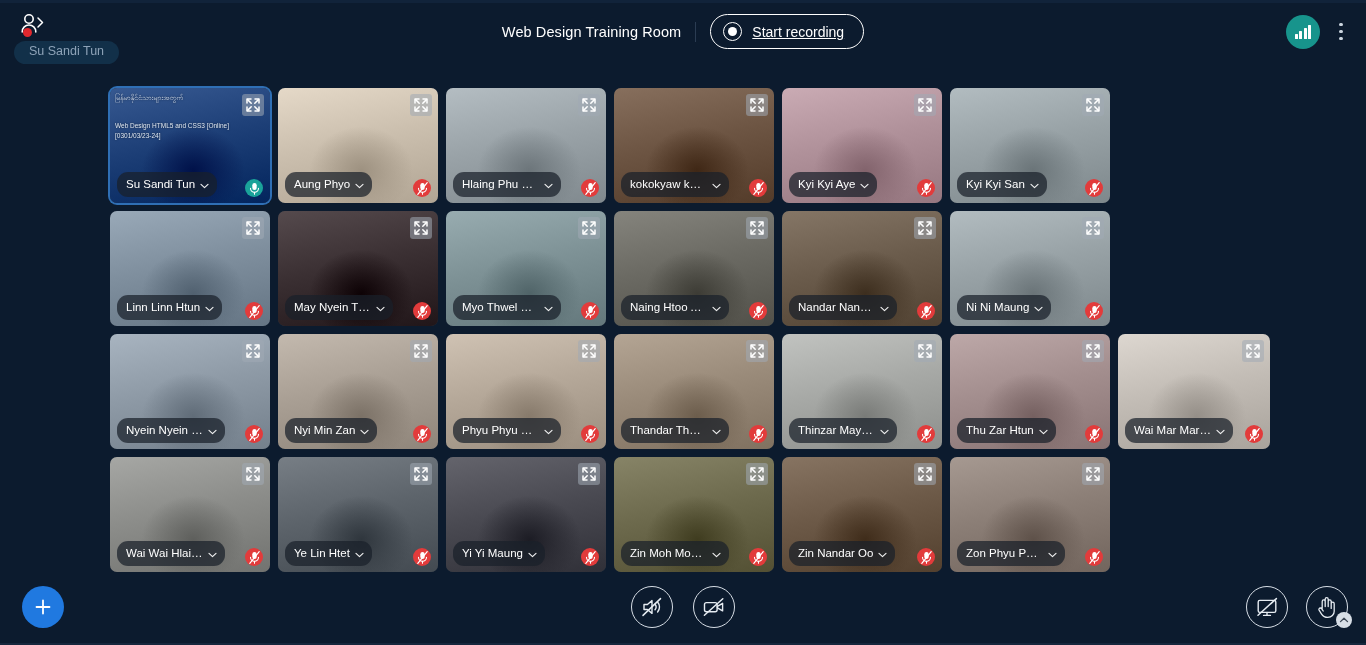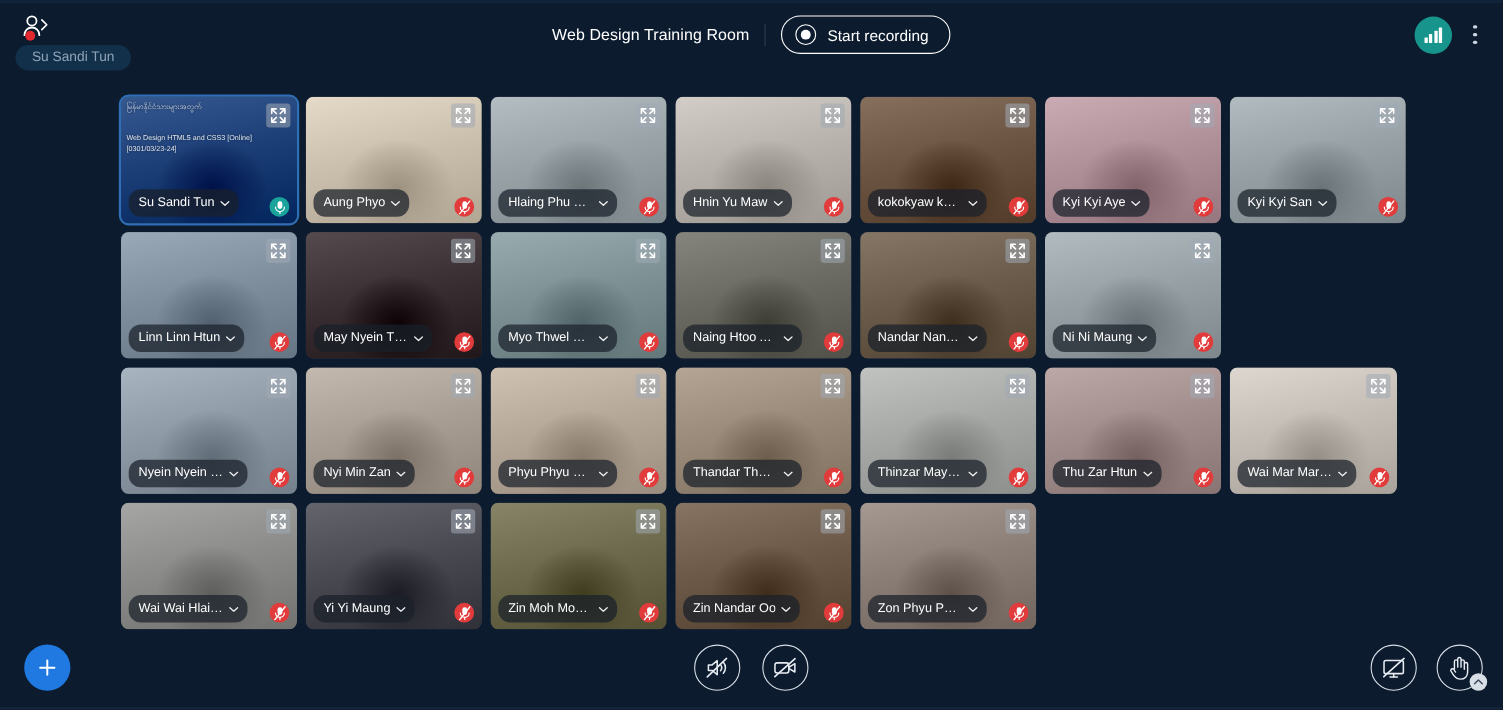--- a/index.html
+++ b/index.html
@@ -57,20 +57,21 @@
     width: 1px; height: 20px; background: #2b3c52;
   }
   .rec-btn {
     display: flex; align-items: center; gap: 10px;
     border: 1.4px solid #ffffff;
     border-radius: 22px;
     padding: 7px 19px 7px 12px;
     color: #ffffff; font-size: 14px;
     background: transparent;
     cursor: pointer;
+    text-decoration: underline;
   }
   .rec-ring {
     width: 19px; height: 19px; border-radius: 50%;
     border: 1.6px solid #ffffff;
     display: flex; align-items: center; justify-content: center;
     flex: none;
   }
   .rec-ring i {
     width: 9px; height: 9px; border-radius: 50%; background: #ffffff; display: block;
   }
@@ -317,43 +318,20 @@
           <div class="mic-badge">
             <svg width="11" height="13" viewBox="0 0 11 13">
               <rect x="3.3" y="1" width="4.4" height="7" rx="2.2" fill="#ffffff"></rect>
               <path d="M1.5 6.3a4 4 0 008 0" fill="none" stroke="#ffffff" stroke-width="1.1" stroke-linecap="round"></path>
               <path d="M5.5 10.3v1.9" stroke="#ffffff" stroke-width="1.1" stroke-linecap="round"></path>
               <path d="M.8 12.4L10.2.6" stroke="#ffffff" stroke-width="1.2" stroke-linecap="round"></path>
             </svg>
           </div>
         </div>
         <div class="tile">
-          <div class="video" style="background: radial-gradient(52% 62% at 52% 72%, rgb(138, 133, 126) 0%, rgba(0, 0, 0, 0) 62%), linear-gradient(168deg, rgb(210, 205, 198) 0%, rgb(184, 179, 172) 46%, rgb(158, 153, 146) 100%);"></div>
-          <div class="expand-ico">
-            <svg width="14" height="14" viewBox="0 0 14 14">
-              <path d="M1 5V1h4M13 5V1H9M1 9v4h4M13 9v4H9" fill="none" stroke="#ffffff" stroke-width="1.5" stroke-linecap="round" stroke-linejoin="round"></path>
-              <path d="M1.6 1.6l3.6 3.6M12.4 1.6L8.8 5.2M1.6 12.4l3.6-3.6M12.4 12.4L8.8 8.8" stroke="#ffffff" stroke-width="1.5" stroke-linecap="round"></path>
-            </svg>
-          </div>
-          <div class="name-pill">
-            <span class="nm">Hnin Yu Maw</span>
-            <span><svg class="chev" width="9" height="6" viewBox="0 0 9 6">
-                <path d="M1 1.4L4.5 4.6 8 1.4" fill="none" stroke="#ffffff" stroke-width="1.2" stroke-linecap="round" stroke-linejoin="round"></path>
-              </svg></span>
-          </div>
-          <div class="mic-badge">
-            <svg width="11" height="13" viewBox="0 0 11 13">
-              <rect x="3.3" y="1" width="4.4" height="7" rx="2.2" fill="#ffffff"></rect>
-              <path d="M1.5 6.3a4 4 0 008 0" fill="none" stroke="#ffffff" stroke-width="1.1" stroke-linecap="round"></path>
-              <path d="M5.5 10.3v1.9" stroke="#ffffff" stroke-width="1.1" stroke-linecap="round"></path>
-              <path d="M.8 12.4L10.2.6" stroke="#ffffff" stroke-width="1.2" stroke-linecap="round"></path>
-            </svg>
-          </div>
-        </div>
-        <div class="tile">
           <div class="video" style="background: radial-gradient(52% 62% at 52% 72%, rgb(63, 39, 21) 0%, rgba(0, 0, 0, 0) 62%), linear-gradient(168deg, rgb(135, 111, 93) 0%, rgb(109, 85, 67) 46%, rgb(83, 59, 41) 100%);"></div>
           <div class="expand-ico">
             <svg width="14" height="14" viewBox="0 0 14 14">
               <path d="M1 5V1h4M13 5V1H9M1 9v4h4M13 9v4H9" fill="none" stroke="#ffffff" stroke-width="1.5" stroke-linecap="round" stroke-linejoin="round"></path>
               <path d="M1.6 1.6l3.6 3.6M12.4 1.6L8.8 5.2M1.6 12.4l3.6-3.6M12.4 12.4L8.8 8.8" stroke="#ffffff" stroke-width="1.5" stroke-linecap="round"></path>
             </svg>
           </div>
           <div class="name-pill">
             <span class="nm">kokokyaw kokok…</span>
             <span><svg class="chev" width="9" height="6" viewBox="0 0 9 6">
@@ -723,20 +701,43 @@
         <div class="tile">
           <div class="video" style="background: radial-gradient(52% 62% at 52% 72%, rgb(94, 95, 92) 0%, rgba(0, 0, 0, 0) 62%), linear-gradient(168deg, rgb(166, 167, 164) 0%, rgb(140, 141, 138) 46%, rgb(114, 115, 112) 100%);"></div>
           <div class="expand-ico">
             <svg width="14" height="14" viewBox="0 0 14 14">
               <path d="M1 5V1h4M13 5V1H9M1 9v4h4M13 9v4H9" fill="none" stroke="#ffffff" stroke-width="1.5" stroke-linecap="round" stroke-linejoin="round"></path>
               <path d="M1.6 1.6l3.6 3.6M12.4 1.6L8.8 5.2M1.6 12.4l3.6-3.6M12.4 12.4L8.8 8.8" stroke="#ffffff" stroke-width="1.5" stroke-linecap="round"></path>
             </svg>
           </div>
           <div class="name-pill">
             <span class="nm">Wai Wai Hlaing</span>
+            <span><svg class="chev" width="9" height="6" viewBox="0 0 9 6">
+                <path d="M1 1.4L4.5 4.6 8 1.4" fill="none" stroke="#ffffff" stroke-width="1.2" stroke-linecap="round" stroke-linejoin="round"></path>
+              </svg></span>
+          </div>
+          <div class="mic-badge">
+            <svg width="11" height="13" viewBox="0 0 11 13">
+              <rect x="3.3" y="1" width="4.4" height="7" rx="2.2" fill="#ffffff"></rect>
+              <path d="M1.5 6.3a4 4 0 008 0" fill="none" stroke="#ffffff" stroke-width="1.1" stroke-linecap="round"></path>
+              <path d="M5.5 10.3v1.9" stroke="#ffffff" stroke-width="1.1" stroke-linecap="round"></path>
+              <path d="M.8 12.4L10.2.6" stroke="#ffffff" stroke-width="1.2" stroke-linecap="round"></path>
+            </svg>
+          </div>
+        </div>
+        <div class="tile">
+          <div class="video" style="background: radial-gradient(52% 62% at 52% 72%, rgb(47, 54, 61) 0%, rgba(0, 0, 0, 0) 62%), linear-gradient(168deg, rgb(119, 126, 133) 0%, rgb(93, 100, 107) 46%, rgb(67, 74, 81) 100%);"></div>
+          <div class="expand-ico">
+            <svg width="14" height="14" viewBox="0 0 14 14">
+              <path d="M1 5V1h4M13 5V1H9M1 9v4h4M13 9v4H9" fill="none" stroke="#ffffff" stroke-width="1.5" stroke-linecap="round" stroke-linejoin="round"></path>
+              <path d="M1.6 1.6l3.6 3.6M12.4 1.6L8.8 5.2M1.6 12.4l3.6-3.6M12.4 12.4L8.8 8.8" stroke="#ffffff" stroke-width="1.5" stroke-linecap="round"></path>
+            </svg>
+          </div>
+          <div class="name-pill">
+            <span class="nm">Ye Lin Htet</span>
             <span><svg class="chev" width="9" height="6" viewBox="0 0 9 6">
                 <path d="M1 1.4L4.5 4.6 8 1.4" fill="none" stroke="#ffffff" stroke-width="1.2" stroke-linecap="round" stroke-linejoin="round"></path>
               </svg></span>
           </div>
           <div class="mic-badge">
             <svg width="11" height="13" viewBox="0 0 11 13">
               <rect x="3.3" y="1" width="4.4" height="7" rx="2.2" fill="#ffffff"></rect>
               <path d="M1.5 6.3a4 4 0 008 0" fill="none" stroke="#ffffff" stroke-width="1.1" stroke-linecap="round"></path>
               <path d="M5.5 10.3v1.9" stroke="#ffffff" stroke-width="1.1" stroke-linecap="round"></path>
               <path d="M.8 12.4L10.2.6" stroke="#ffffff" stroke-width="1.2" stroke-linecap="round"></path>

